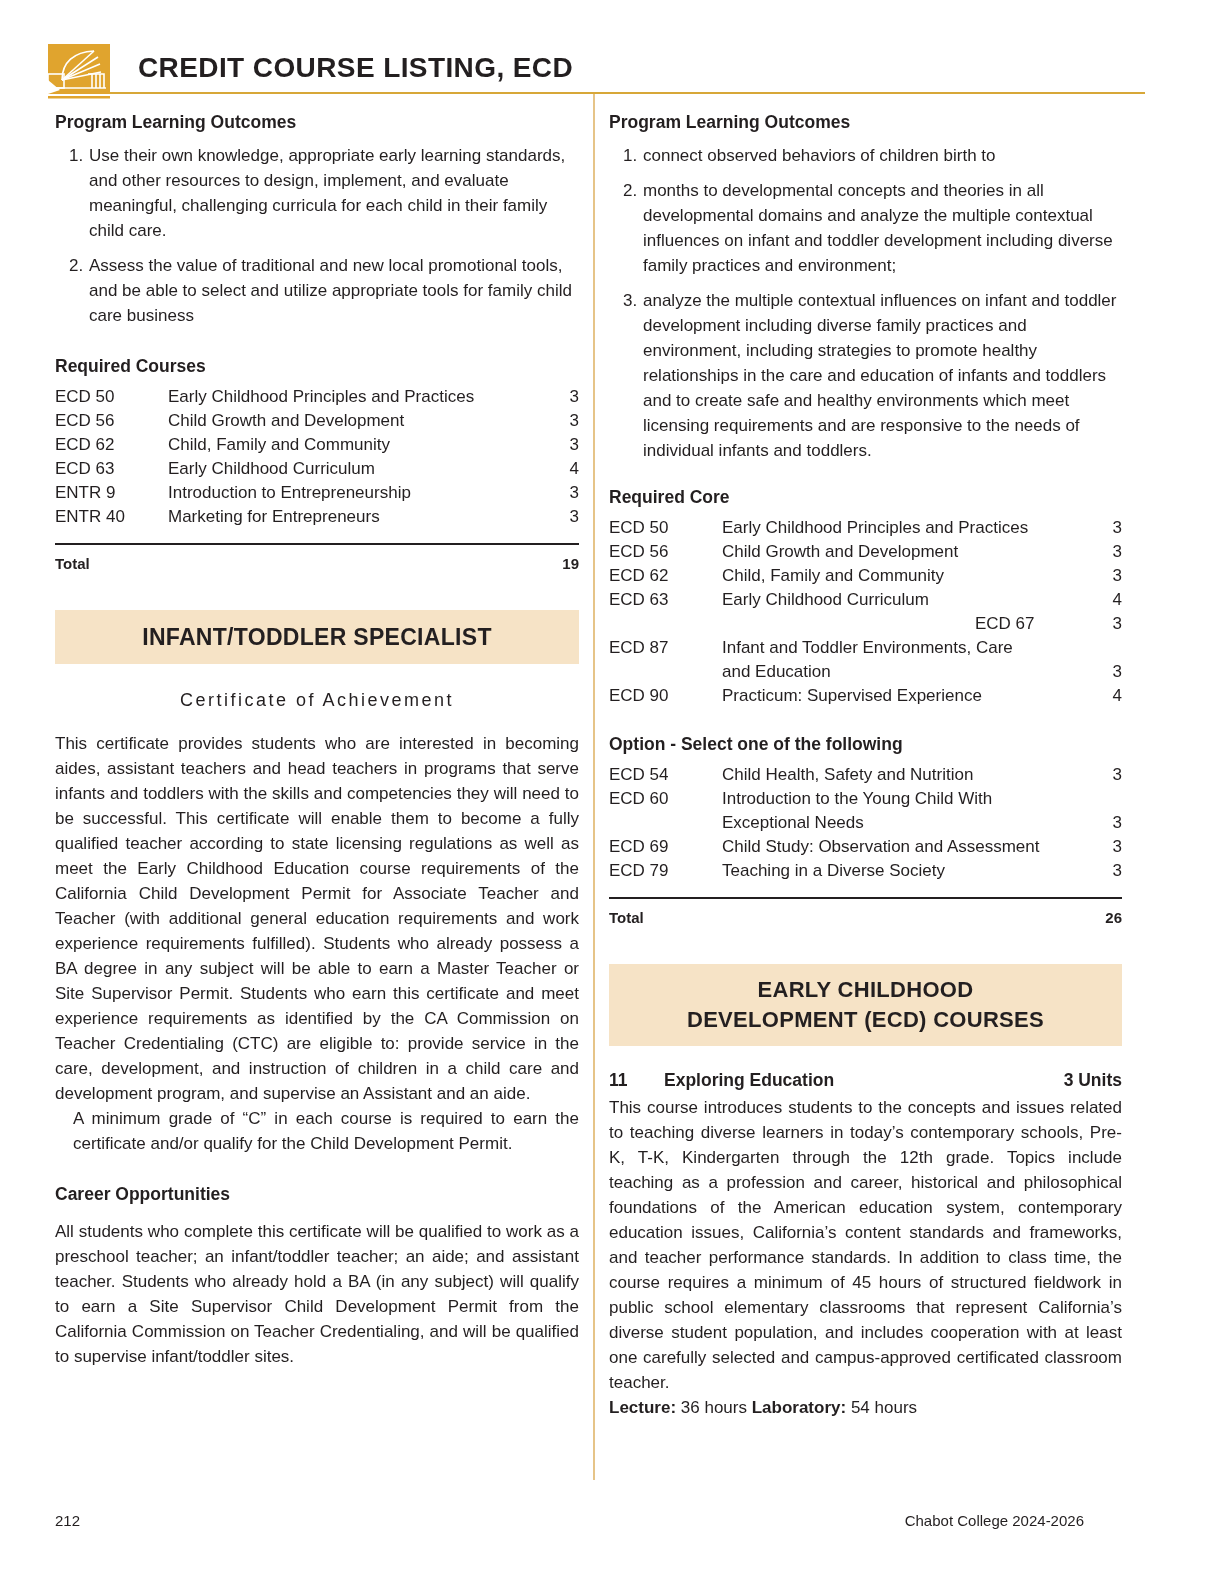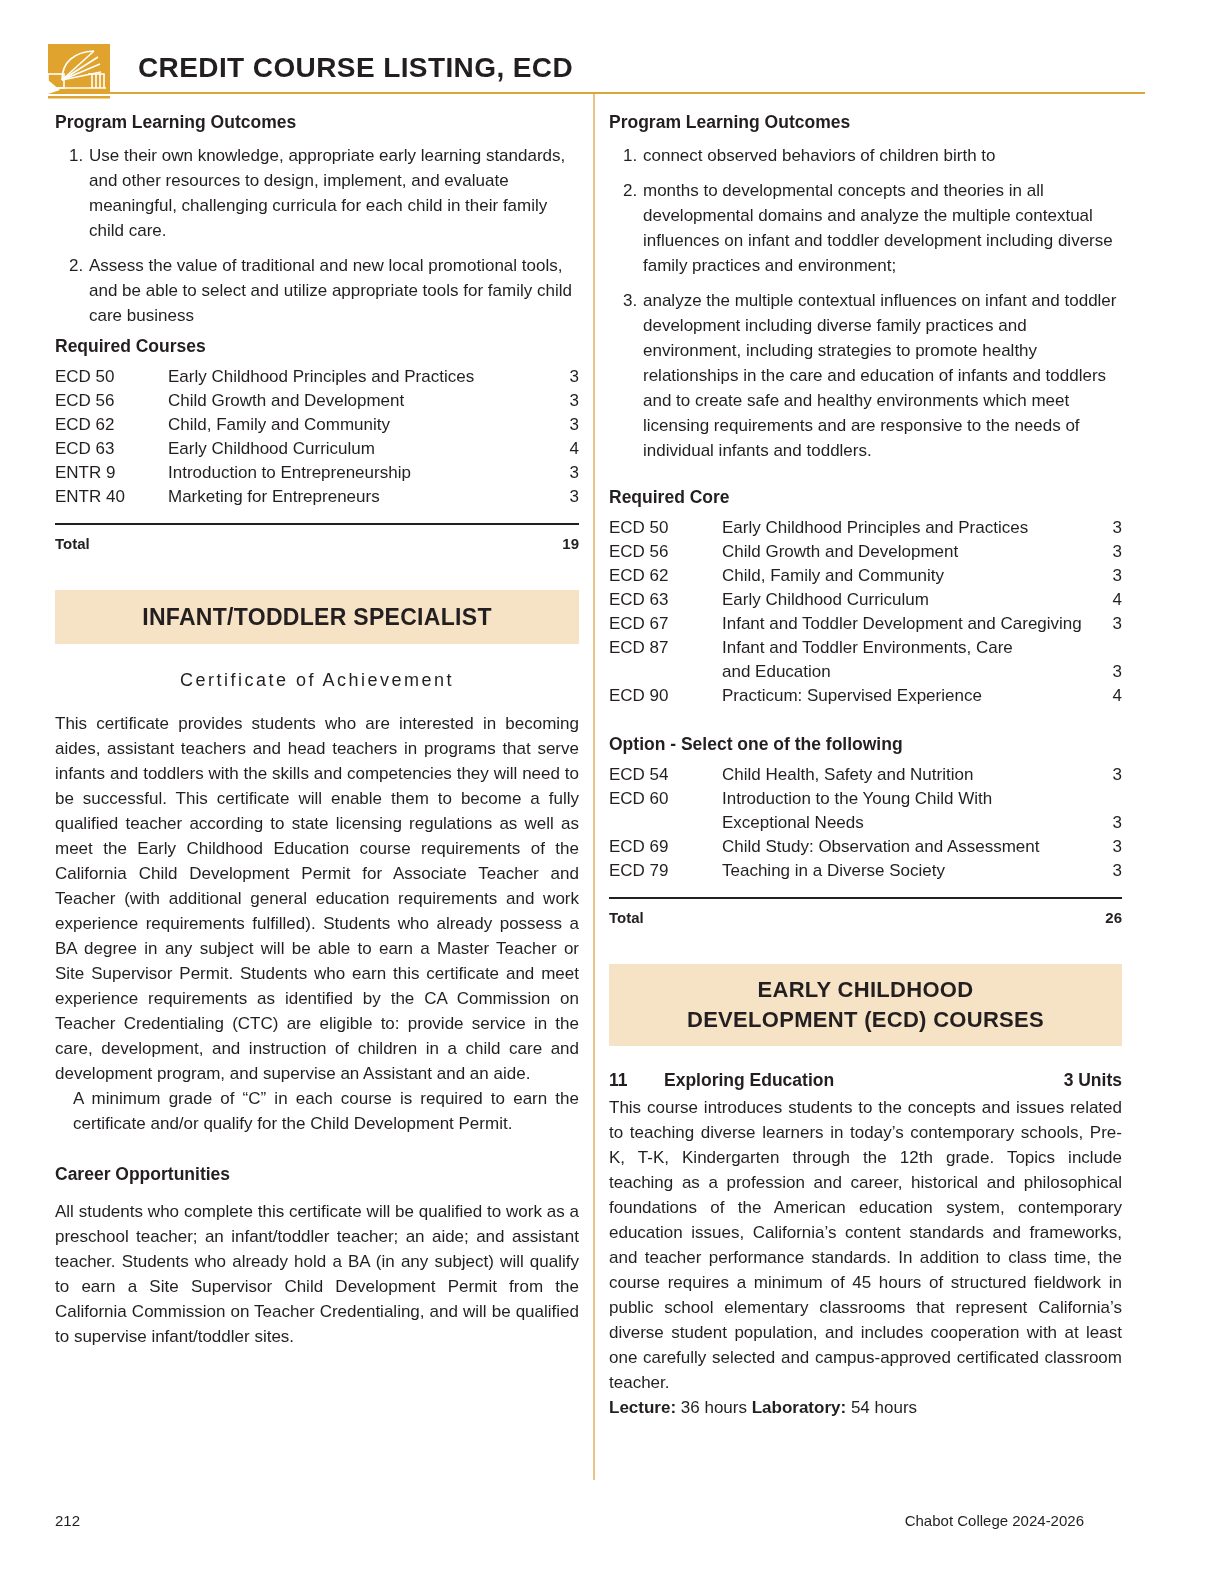--- a/index.html
+++ b/index.html
@@ -15,21 +15,21 @@
   .header { padding:44px 39px 0 48px; }
   .header-row { display:flex; align-items:center; gap:28px; }
   .logo-box { width:62px; height:56px; flex:0 0 auto; }
   .page-title { font-size:28px; font-weight:700; letter-spacing:.4px; padding-bottom:8px; }
   .header-rule { border-bottom:2px solid #d7a738; margin-top:-8px; }
   
   .content { display:flex; padding:0 0 0 55px; min-height:1392px; }
   .col-left { width:524px; flex:0 0 auto; }
   .divider { width:2px; background:#e6c488; margin-left:14px; height:1386px; flex:0 0 auto; }
   .col-right { width:513px; margin-left:14px; flex:0 0 auto; }
-  .h { font-weight:700; font-size:17.5px; margin-top:8px; }
+  .h { font-weight:700; font-size:17.5px; margin-top:28px; }
   .h-first { margin-top:18px; }
   
   .plo-item { display:flex; padding-left:14px; margin-top:10px; line-height:25px; font-size:17px; }
   .plo-num { flex:0 0 20px; }
   .plo-text { flex:1; }
   
   .course-rows { margin-top:8px; }
   .crow { display:flex; line-height:24px; font-size:17px;justify-content:flex-end; }
   .crow .code { flex:0 0 113px; }
   .crow .ctitle { flex:1; padding-right:4px; }
@@ -192,21 +192,20 @@
           <span class="ctitle">Child, Family and Community</span>
           <span class="units">3</span>
         </div>
         <div class="crow">
           <span class="code">ECD 63</span>
           <span class="ctitle">Early Childhood Curriculum</span>
           <span class="units">4</span>
         </div>
         <div class="crow">
           <span class="code">ECD 67</span>
-          <span class="ctitle">Infant and Toddler Development and Caregiving</span>
           <span class="units">3</span>
         </div>
         <div class="crow">
           <span class="code">ECD 87</span>
           <span class="ctitle">Infant and Toddler Environments, Care</span>
           <span class="units"></span>
         </div>
         <div class="crow">
           <span class="code"></span>
           <span class="ctitle">and Education</span>

